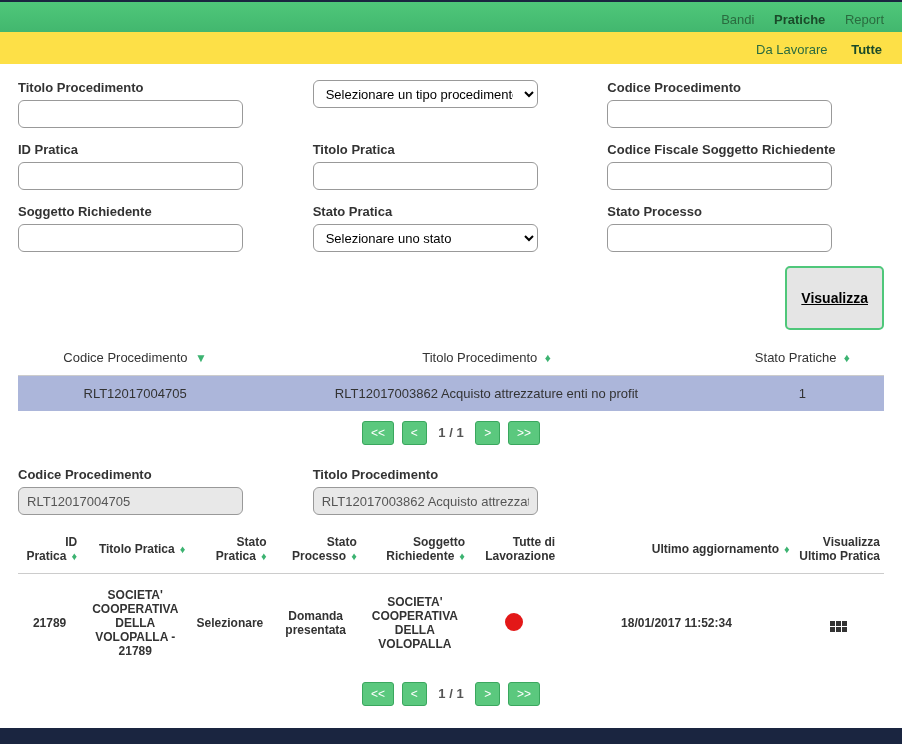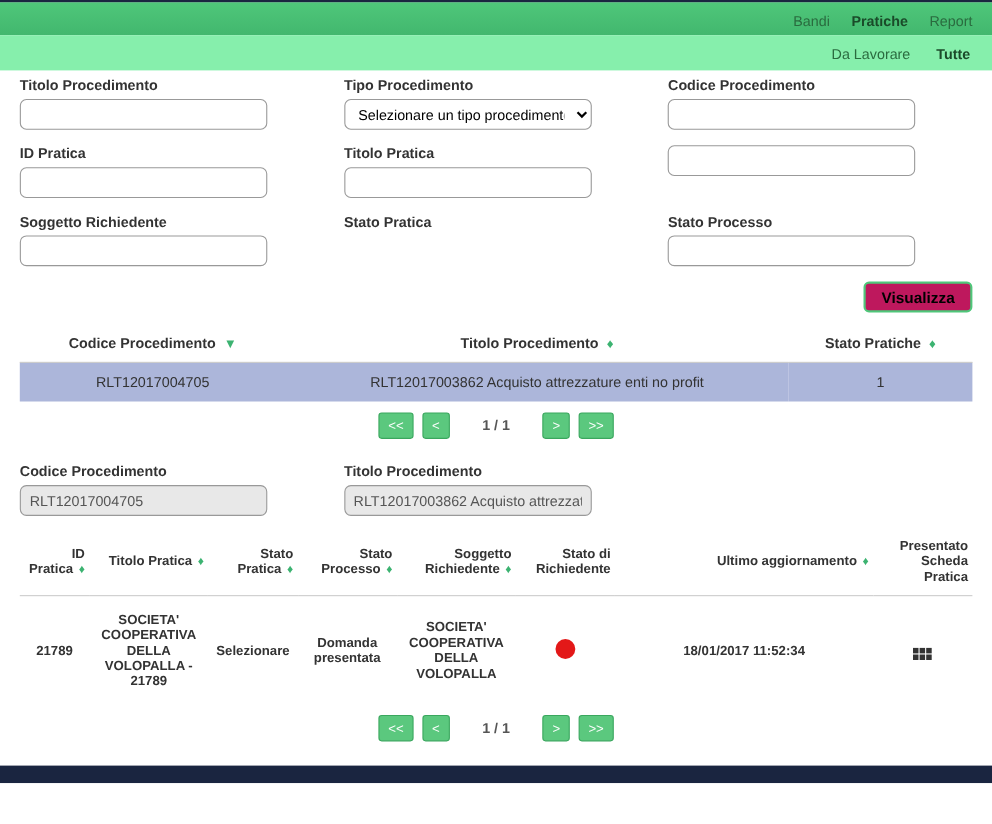--- a/index.html
+++ b/index.html
@@ -2,38 +2,38 @@
 <html><head>
 <meta charset="utf-8">
 <style>
 * { box-sizing: border-box; margin: 0; padding: 0; }
 body { font-family: Arial, sans-serif; font-size: 13px; color: #333; background: #fff; width: 902px; }
 .top-nav { background: linear-gradient(#4fc77a, #42b76e); height: 32px; position: relative; border-top: 2px solid #1a2540; }
 .top-nav-inner { position: absolute; right: 10px; top: 6px; font-size: 13px; }
 .top-nav-inner span { display: inline-block; padding: 4px 8px; color: #2a6b3f; cursor: pointer; }
 .top-nav-inner .active { font-weight: bold; color: #1a4a29; position: relative; }
 .top-nav-inner .active::after { content: ''; position: absolute; bottom: -10px; left: 50%; margin-left: -8px; width: 0; height: 0; border-left: 8px solid transparent; border-right: 8px solid transparent; border-bottom: 8px solid #d4f0dc; }
-.sub-nav { background: #86efac; height: 32px; position: relative; margin-bottom: 6px; }
+.sub-nav { background: #fde047; height: 32px; position: relative; margin-bottom: 16px; }
 .sub-nav-inner { position: absolute; right: 10px; top: 8px; font-size: 13px; }
 .sub-nav-inner span { display: inline-block; padding: 2px 10px; color: #2a6b3f; cursor: pointer; }
 .sub-nav-inner .active { font-weight: bold; color: #1a4a29; }
 .filters { display: grid; grid-template-columns: 1fr 1fr 1fr; gap: 14px 18px; padding: 0 18px 14px; }
 .field label { display: block; font-weight: bold; margin-bottom: 5px; font-size: 13px; }
 .field input, .field select { width: 100%; max-width: 225px; height: 28px; border: 1px solid #999; border-radius: 6px; padding: 2px 8px; font-size: 13px; background: #fff; }
 .field select { max-width: 225px; }
 .visual-row { text-align: right; padding: 0 18px 10px; }
-.btn-visual { background: #be185d; border: 2px solid #4fc77a; border-radius: 5px; padding: 4px 14px; font-weight: bold; font-size: 14px; cursor: pointer; }
+.btn-visual { background: #e5e5e5; border: 2px solid #4fc77a; border-radius: 5px; padding: 22px 14px; font-weight: bold; font-size: 14px; cursor: pointer; text-decoration: underline; }
 .table-wrap { padding: 0 18px 6px; }
 .tbl { width: 100%; border-collapse: collapse; }
-.tbl th { background: #fff; padding: 10px 8px; text-align: center; font-weight: bold; font-size: 13px; border-bottom: 1px solid #ccc; }
+.tbl th { background: #fff; padding: 10px 8px; text-align: center; font-weight: normal; font-size: 13px; border-bottom: 1px solid #ccc; }
 .tbl th .sort { color: #3cb371; font-size: 12px; margin-left: 4px; }
 .tbl td { background: #acb6da; padding: 10px 8px; text-align: center; font-size: 13px; }
 .pager { text-align: center; padding: 10px 0; }
 .pg-btn { display: inline-block; background: #5bc87e; border: 1px solid #3aa75e; color: #fff; font-size: 12px; padding: 4px 8px; border-radius: 3px; margin: 0 2px; cursor: pointer; min-width: 24px; text-align: center; }
-.pg-info { display: inline-block; margin: 0 24px; font-size: 13px; font-weight: bold; color: #555; }
+.pg-info { display: inline-block; margin: 0 6px; font-size: 13px; font-weight: bold; color: #555; }
 .ro-filters { display: grid; grid-template-columns: 1fr 1fr 1fr; gap: 14px 18px; padding: 6px 18px 10px; }
 .ro-filters .field input { background: #e8e8e8; color: #555; max-width: 225px; }
 .tbl2 { width: 100%; border-collapse: collapse; }
 .tbl2 th { background: #fff; padding: 10px 4px; text-align: right; font-weight: bold; font-size: 12px; border-bottom: 1px solid #ccc; vertical-align: middle; }
 .tbl2 th .sort { color: #3cb371; font-size: 11px; margin-left: 2px; }
 .tbl2 td { padding: 14px 4px; text-align: center; font-size: 12px; border-top: 1px solid #ddd; font-weight: bold; }
 .status-dot { width: 18px; height: 18px; border-radius: 50%; display: inline-block; }
 .status-red { background: #e31818; }
 .grid-icon { display: inline-grid; grid-template-columns: repeat(3, 5px); grid-template-rows: repeat(2, 5px); gap: 1px; }
 .grid-icon span { background: #333; }
@@ -56,46 +56,49 @@
     <span class="active">Tutte</span>
   </div>
 </div>
 
 <div class="filters">
   <div class="field">
     <label>Titolo Procedimento</label>
     <input type="text" value="" style="">
   </div>
   <div class="field">
-    <label>Tipo Procedimento</label>
     <select>
       <option>Selezionare un tipo procedimento</option>
     </select>
   </div>
   <div class="field">
     <label>Codice Procedimento</label>
     <input type="text" value="" style="">
   </div>
   <div class="field">
     <label>ID Pratica</label>
     <input type="text" value="" style="">
   </div>
   <div class="field">
     <label>Titolo Pratica</label>
     <input type="text" value="" style="">
   </div>
   <div class="field">
+    <label>Codice Fiscale Soggetto Richiedente</label>
     <input type="text" value="" style="">
   </div>
   <div class="field">
     <label>Soggetto Richiedente</label>
     <input type="text" value="" style="">
   </div>
   <div class="field">
     <label>Stato Pratica</label>
+    <select>
+      <option>Selezionare uno stato</option>
+    </select>
   </div>
   <div class="field">
     <label>Stato Processo</label>
     <input type="text" value="" style="">
   </div>
 </div>
 
 <div class="visual-row">
   <button class="btn-visual">Visualizza</button>
 </div>
@@ -140,23 +143,23 @@
 
 <div class="table-wrap">
   <table class="tbl2">
     <thead>
       <tr>
         <th style="width:7%"><span>ID Pratica</span><span class="sort"> ♦</span></th>
         <th style="width:12%"><span>Titolo Pratica</span><span class="sort"> ♦</span></th>
         <th style="width:9%"><span>Stato Pratica</span><span class="sort"> ♦</span></th>
         <th style="width:10%"><span>Stato Processo</span><span class="sort"> ♦</span></th>
         <th style="width:12%"><span>Soggetto Richiedente</span><span class="sort"> ♦</span></th>
-        <th style="width:10%"><span>Stato di Richiedente</span></th>
+        <th style="width:10%"><span>Tutte di Lavorazione</span></th>
         <th style="width:26%"><span>Ultimo aggiornamento</span><span class="sort"> ♦</span></th>
-        <th style="width:10%"><span>Presentato Scheda Pratica</span></th>
+        <th style="width:10%"><span>Visualizza Ultimo Pratica</span></th>
       </tr>
     </thead>
     <tbody>
       <tr>
         <td>21789</td>
         <td>SOCIETA' COOPERATIVA DELLA VOLOPALLA - 21789</td>
         <td>Selezionare</td>
         <td>Domanda presentata</td>
         <td>SOCIETA' COOPERATIVA DELLA VOLOPALLA</td>
         <td><span class="status-dot status-red"></span></td>

